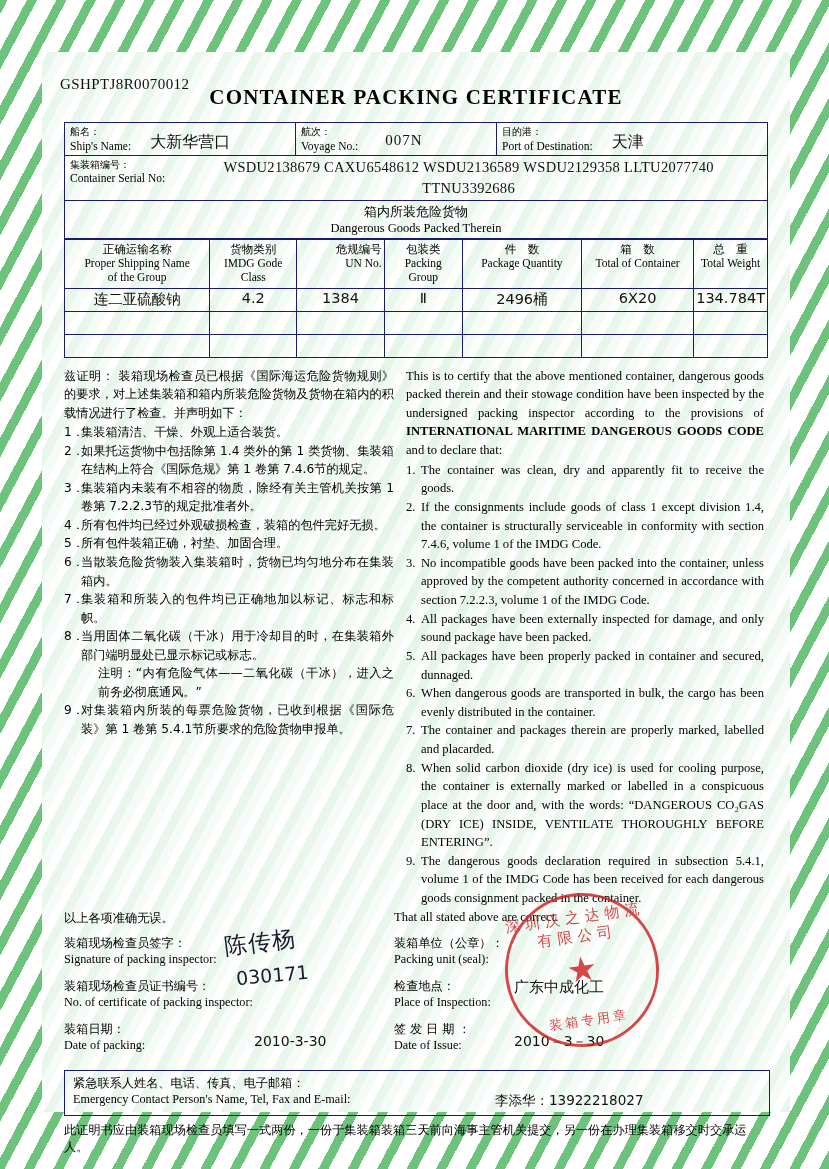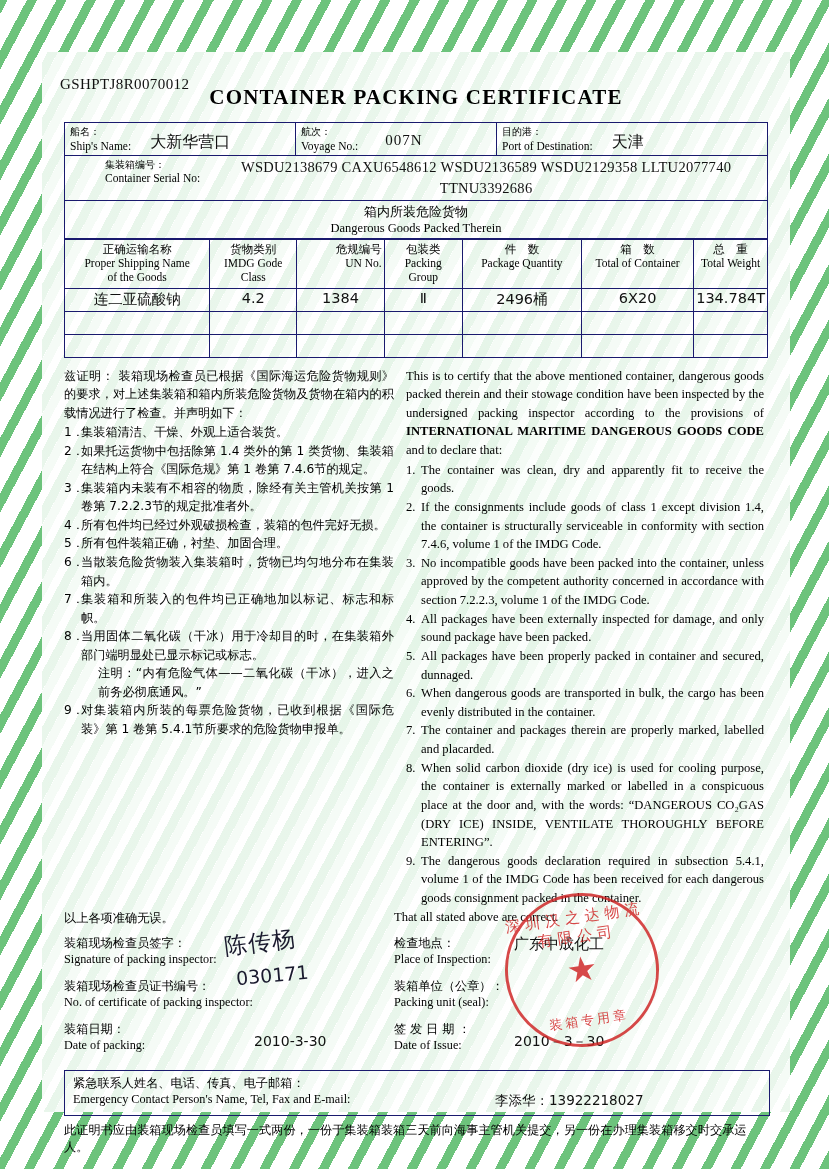--- a/index.html
+++ b/index.html
@@ -383,21 +383,21 @@
           <div class="lbl">
             <span class="cn">目的港：</span>
             <span class="en">Port of Destination:</span>
           </div>
           <div class="handwrite">天津</div>
         </div>
       </td>
     </tr>
     <tr>
       <td colspan="3">
-        <div style="display:flex;margin-left:35px;">
+        <div style="display:flex;">
           <div class="lbl" style="flex:0 0 auto;">
             <span class="cn">集装箱编号：</span>
             <span class="en">Container Serial No:</span>
           </div>
           <div style="flex:1;">
             <div class="serial-row-val">WSDU2138679 CAXU6548612 WSDU2136589 WSDU2129358 LLTU2077740</div>
             <div class="serial-row-val" style="padding-top:0;">TTNU3392686</div>
           </div>
         </div>
       </td>
@@ -409,21 +409,21 @@
       </td>
     </tr>
     <tr>
       <td colspan="3" style="padding:0;">
         <table class="goods" style="border-collapse:collapse;width:100%;margin:0;">
           <tbody>
                 <tr>
             <th style="width:148px;border-left:none;">
               <span class="h-cn">正确运输名称</span>
               <span class="h-en">Proper Shipping Name</span>
-              <span class="h-en">of the Goods</span>
+              <span class="h-en">of the Group</span>
             </th>
             <th style="width:86px;">
               <span class="h-cn">货物类别</span>
               <span class="h-en">IMDG Gode</span>
               <span class="h-en">Class</span>
             </th>
             <th style="width:86px;text-align:right;">
               <span class="h-cn">危规编号</span>
               <span class="h-en">UN No.</span>
               <span class="h-en">&nbsp;</span>
@@ -590,28 +590,28 @@
       <div class="sig-line">
         <span class="cn">装箱日期：</span>
         <span class="en">Date of packing:</span>
         <span class="sig-val" style="left:190px; top:12px;">2010-3-30</span>
       </div>
 
     </div>
     <div class="sig-right">
 
       <div class="sig-line">
+        <span class="cn">装箱单位（公章）：</span>
+        <span class="en">Packing unit (seal):</span>
+      </div>
+
+      <div class="sig-line">
         <span class="cn">检查地点：</span>
         <span class="en">Place of Inspection:</span>
         <span class="sig-val" style="left:120px; top:0px; font-size:15px;">广东中成化工</span>
-      </div>
-
-      <div class="sig-line">
-        <span class="cn">装箱单位（公章）：</span>
-        <span class="en">Packing unit (seal):</span>
       </div>
 
       <div class="sig-line">
         <span class="cn">签 发 日 期 ：</span>
         <span class="en">Date of Issue:</span>
         <span class="sig-val" style="left:120px; top:12px;">2010－3－30</span>
       </div>
 
     </div>
   </div>

